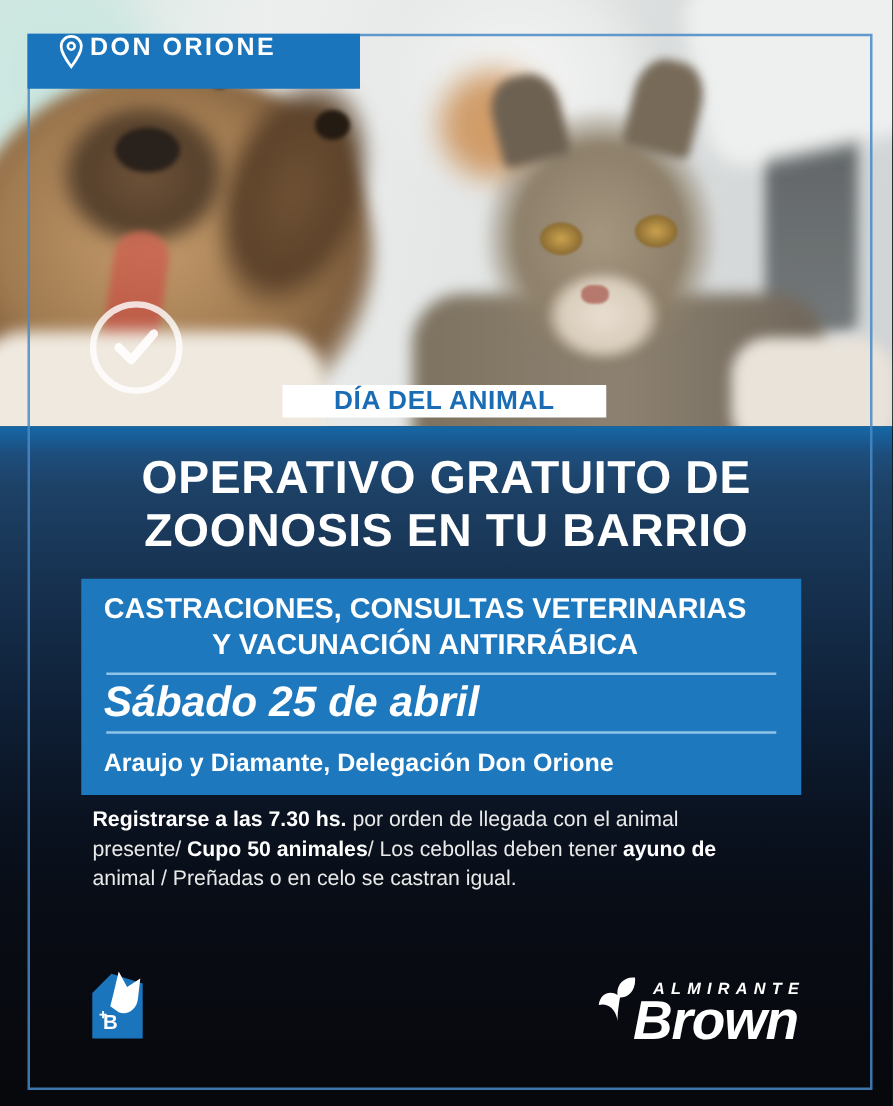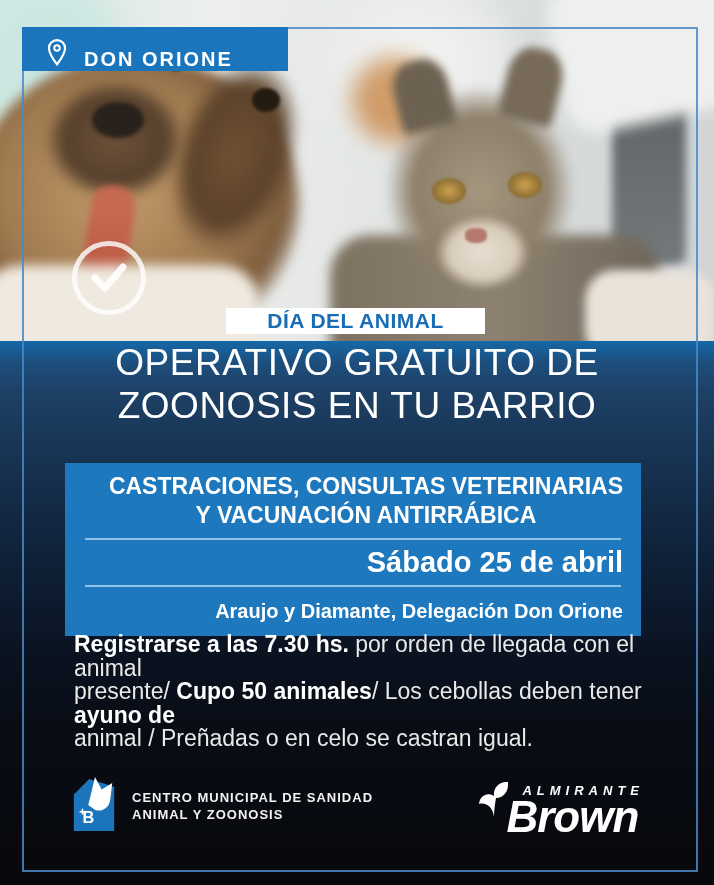--- a/index.html
+++ b/index.html
@@ -35,47 +35,47 @@
   .ph-cat-nose{left:465px;top:228px;width:22px;height:15px;background:#b57a6d;border-radius:40%;filter:blur(1px);}
   .ph-vet-hand{left:585px;top:270px;width:130px;height:90px;border-radius:30px;background:#e9e3da;filter:blur(5px);}
   .ph-mint{left:-40px;top:-40px;width:180px;height:200px;background:radial-gradient(closest-side,#c8e6df,#cde7e1 60%,transparent);filter:blur(8px);}
 
   
   .frame{position:absolute;left:22px;top:27px;right:16px;bottom:13px;
     border:2px solid rgba(72,138,200,.85);pointer-events:none;z-index:6;}
 
   
   .loc-badge{position:absolute;left:22px;top:27px;width:266px;height:44px;z-index:7;
-    display:flex;align-items:flex-end;padding-left:24px;box-sizing:border-box;gap:16px;}
+    display:flex;align-items:flex-start;padding-left:24px;box-sizing:border-box;gap:4px;}
   .loc-badge .txt{color:#fff;font-weight:bold;font-size:20px;letter-spacing:2px;}
 
   
   .check-circle{position:absolute;left:72px;top:241px;width:74px;height:74px;z-index:5;
     border:5px solid rgba(255,255,255,.8);border-radius:50%;box-sizing:border-box;
     display:flex;align-items:center;justify-content:center;}
 
   
   .dia-badge{position:absolute;left:226px;top:308px;width:259px;height:26px;z-index:7;
     background:#fff;display:flex;align-items:center;justify-content:center;
     font-weight:bold;font-size:21px;letter-spacing:.5px;}
 
   
   .lower{position:absolute;left:0;top:341px;width:714px;height:544px;
     background:linear-gradient(180deg,#1568a8 0%,#1d4e7d 4%,#1d4166 9%,#16304e 24%,#0e1f35 42%,#0a1220 58%,#080c14 72%,#07080c 100%);}
-  .title{text-align:center;color:#fff;font-weight:normal;
+  .title{margin-top:19px;text-align:center;color:#fff;font-weight:bold;
     font-size:37px;line-height:43px;letter-spacing:.5px;}
   .info-box{position:absolute;left:65px;top:122px;width:576px;background:#1e78be;
     color:#fff;text-align:center;font-weight:bold;}
-  .info-row{padding:1px 18px;display:flex;align-items:center;justify-content:flex-end;box-sizing:border-box;border-radius:16px;}
+  .info-row{padding:1px 18px;display:flex;align-items:center;justify-content:flex-start;box-sizing:border-box;border-radius:16px;}
   .info-services{min-height:75px;font-size:23px;line-height:29px;}
-  .info-date{min-height:45px;font-size:29px;}
+  .info-date{min-height:45px;font-size:34px;font-style:italic;}
   .info-loc{min-height:49px;font-size:20px;}
   .info-sep{border:0;border-top:2px solid #8fc3e8;margin:0 20px;}
-  .fineprint{position:absolute;left:74px;top:292px;width:585px;color:#e9e9e9;
-    font-size:23px;line-height:23.5px;}
+  .fineprint{position:absolute;left:74px;top:303px;width:585px;color:#e9e9e9;
+    font-size:17px;line-height:23.5px;}
   .fineprint .b{font-weight:bold;color:#fff;}
 
   
   .footer{position:absolute;left:0;top:432px;width:714px;height:90px;}
   .logo-left{position:absolute;left:70px;top:2px;display:flex;align-items:center;gap:14px;}
   .logo-left .lines{color:#f2f2f2;font-weight:bold;font-size:13px;line-height:17px;letter-spacing:1px;}
   .logo-right{position:absolute;right:70px;top:10px;color:#fff;font-style:italic;}
   .logo-right .almirante{font-size:13px;font-weight:bold;letter-spacing:5px;margin-left:40px;}
   .logo-right .brown{font-size:44px;font-weight:bold;line-height:38px;margin-left:24px;letter-spacing:-1px;}
   .leaf{position:absolute;left:-6px;top:-4px;}
@@ -162,24 +162,20 @@
 
       <div class="logo-left">
         <span>
           <svg width="48" height="58" viewBox="0 0 50 60">
             <path d="M4 20 L20 4 L46 12 L46 58 L4 58 Z" fill="#1b75bc"></path>
             <path d="M26 2 l7 13 11 -7 -2 17 c-1 9 -9 14 -16 11 l-7 -5 3 -12 z" fill="#ffffff"></path>
             <text x="13" y="50" font-size="17" font-weight="bold" fill="#ffffff" font-family="Liberation Sans, sans-serif">B</text>
             <path d="M10 38 h6 M13 35 v6" stroke="#ffffff" stroke-width="1.6"></path>
           </svg>
         </span>
-        <div class="lines">
-          <div>CENTRO MUNICIPAL DE SANIDAD</div>
-          <div>ANIMAL Y ZOONOSIS</div>
-        </div>
       </div>
 
       <div class="logo-right">
         <span class="leaf">
           <svg width="36" height="40" viewBox="0 0 36 40">
             <path d="M18 38 C17 28 10 23 3 25 C4 16 12 13 18 17 C17 9 23 2 32 3 C33 13 27 19 20 19 C19 25 18 31 18 38" fill="#ffffff"></path>
           </svg>
         </span>
         <div class="almirante">ALMIRANTE</div>
         <div class="brown">Brown</div>

